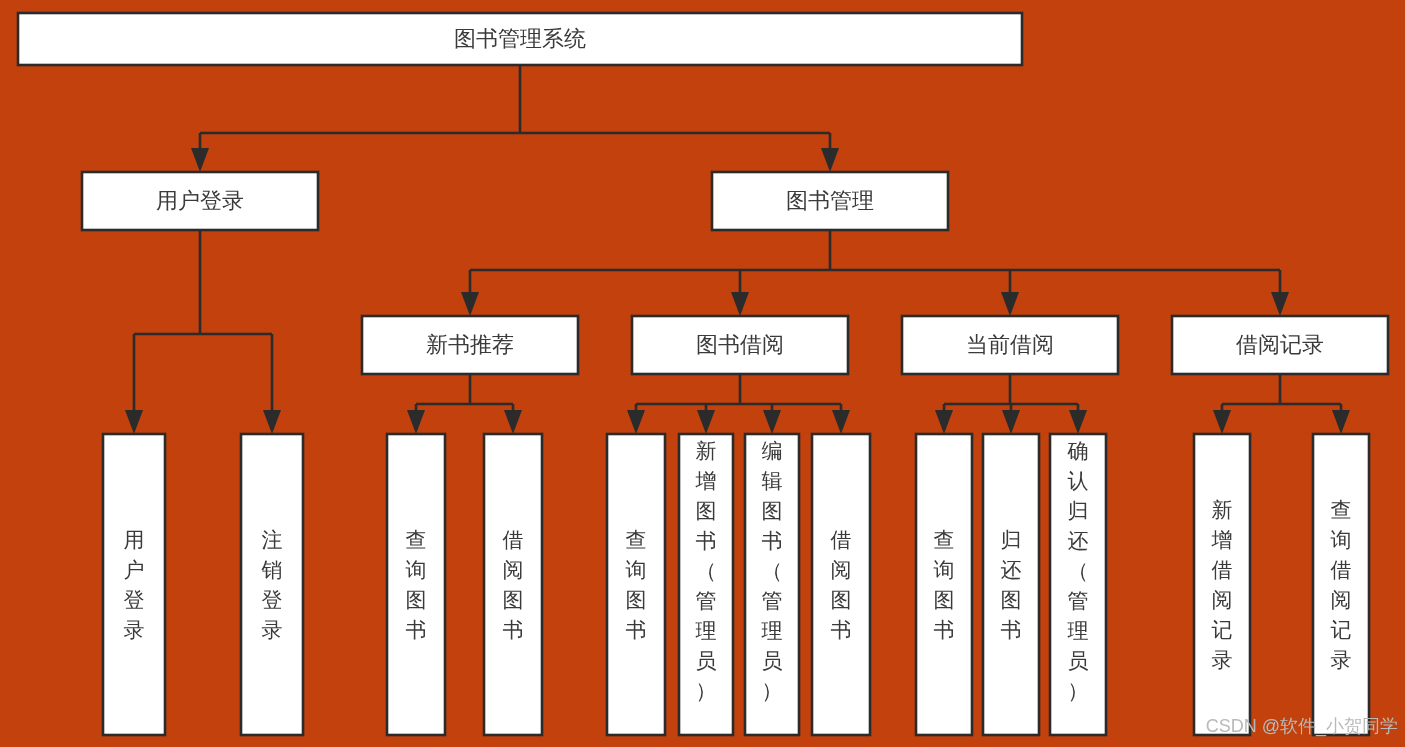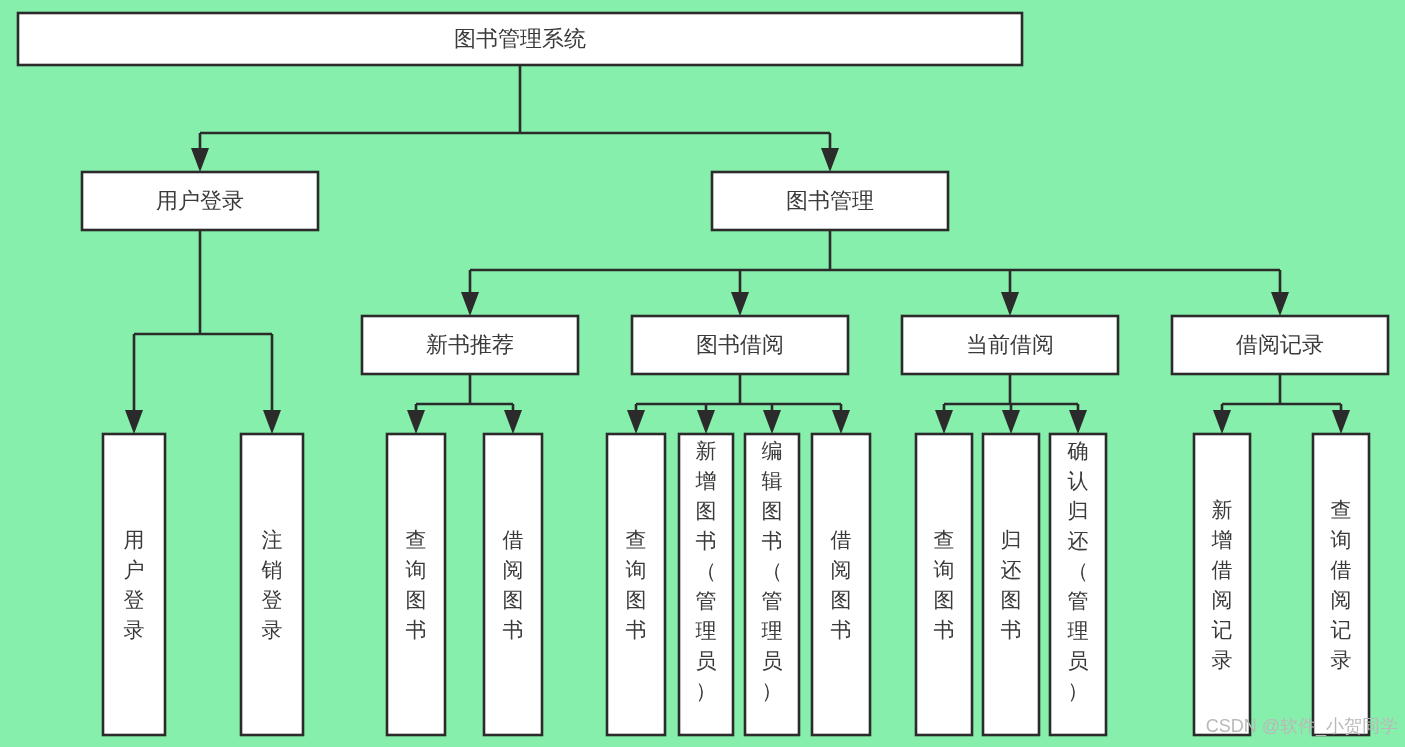--- a/index.html
+++ b/index.html
@@ -8,21 +8,21 @@
     padding: 0;
     background: #ffffff;
   }
   body {
     font-family: "Liberation Sans", "DejaVu Sans", sans-serif;
   }
   #diagram-root {
     position: relative;
     width: 1405px;
     height: 747px;
-    background: #86efac;
+    background: #c2410c;
     overflow: hidden;
   }
   svg.tree-canvas {
     position: absolute;
     left: 0;
     top: 0;
     width: 1405px;
     height: 747px;
     display: block;
   }

